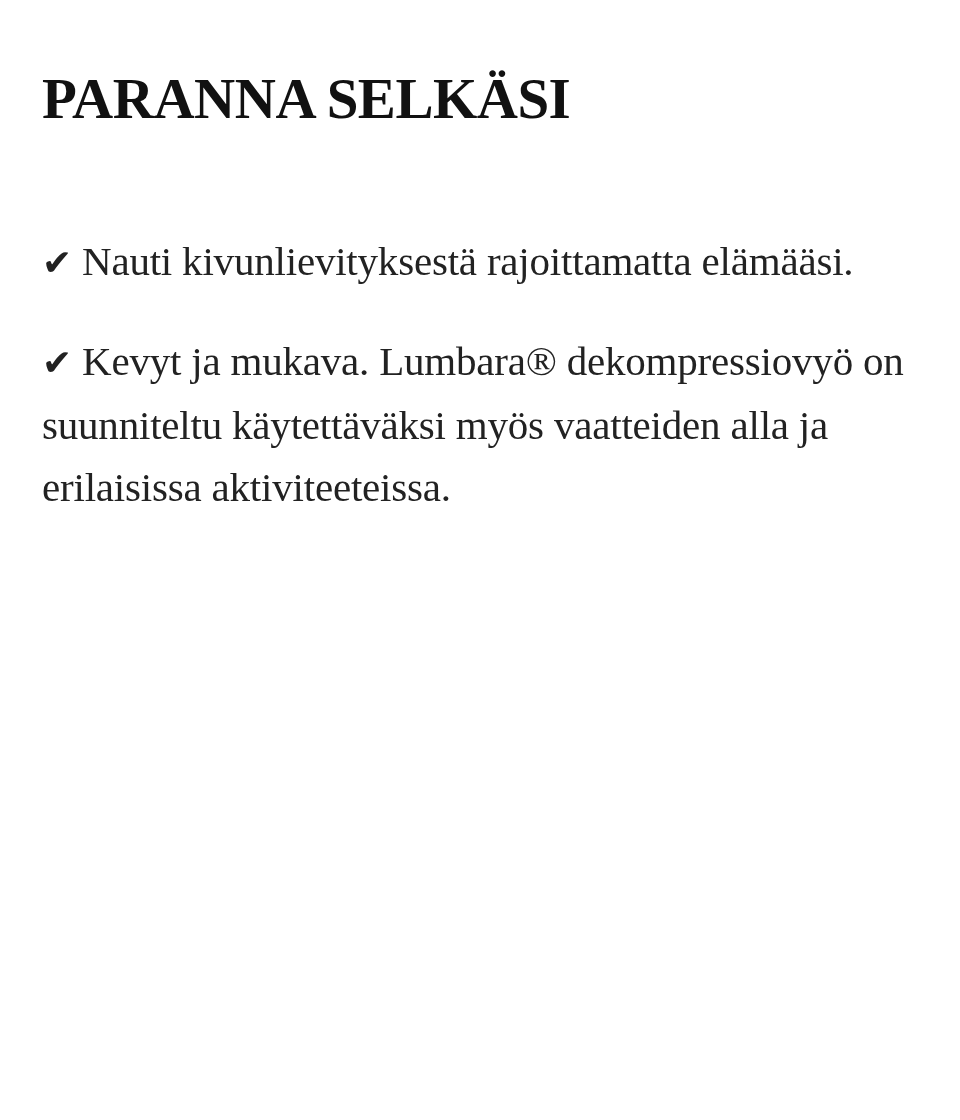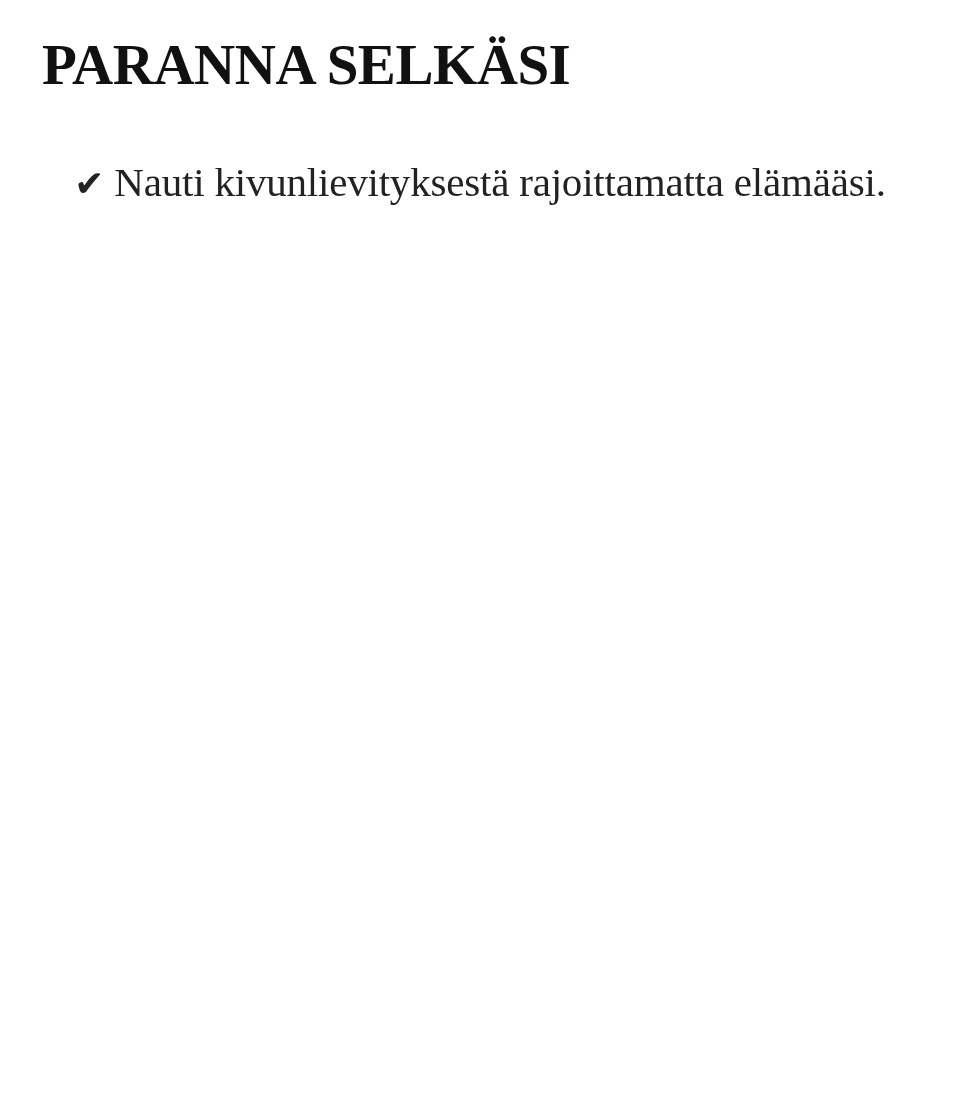--- a/index.html
+++ b/index.html
@@ -1,23 +1,24 @@
 <!DOCTYPE html>
 <html><head>
 <meta charset="utf-8">
 <style>
   html, body { margin: 0; padding: 0; background: #ffffff; }
   body { width: 960px; height: 1120px; overflow: hidden; font-family: "Liberation Serif", "DejaVu Serif", serif; color: #222222; }
   .wrap { padding: 0 42px; }
-  h1 { margin: 0; padding-top: 32px; font-size: 57px; font-weight: bold; color: #111111; letter-spacing: -0.5px; line-height: 66px; }
-  .list { margin-top: 53px; text-align: center; }
+  h1 { margin: 0; padding-top: 66px; font-size: 57px; font-weight: bold; color: #111111; letter-spacing: -0.5px; line-height: 66px; }
+  .list { margin-top: 98px; }
   .item { font-size: 41px; line-height: 62px; margin: 0 0 36px 0; letter-spacing: -0.2px; }
   .check { display: inline-block; margin-right: 10px; color: #222; font-family: "DejaVu Sans", sans-serif; font-size: 36px; }
 </style>
 </head>
 <body>
 
 <div class="wrap">
   <h1>PARANNA SELKÄSI</h1>
   <div class="list">
     <p class="item"><span class="check">✔</span><span>Nauti kivunlievityksestä rajoittamatta elämääsi.</span></p>
+    <p class="item"><span class="check">✔</span><span>Kevyt ja mukava. Lumbara® dekompressiovyö on suunniteltu käytettäväksi myös vaatteiden alla ja erilaisissa aktiviteeteissa.</span></p>
   </div>
 </div>
 
 </body></html>

